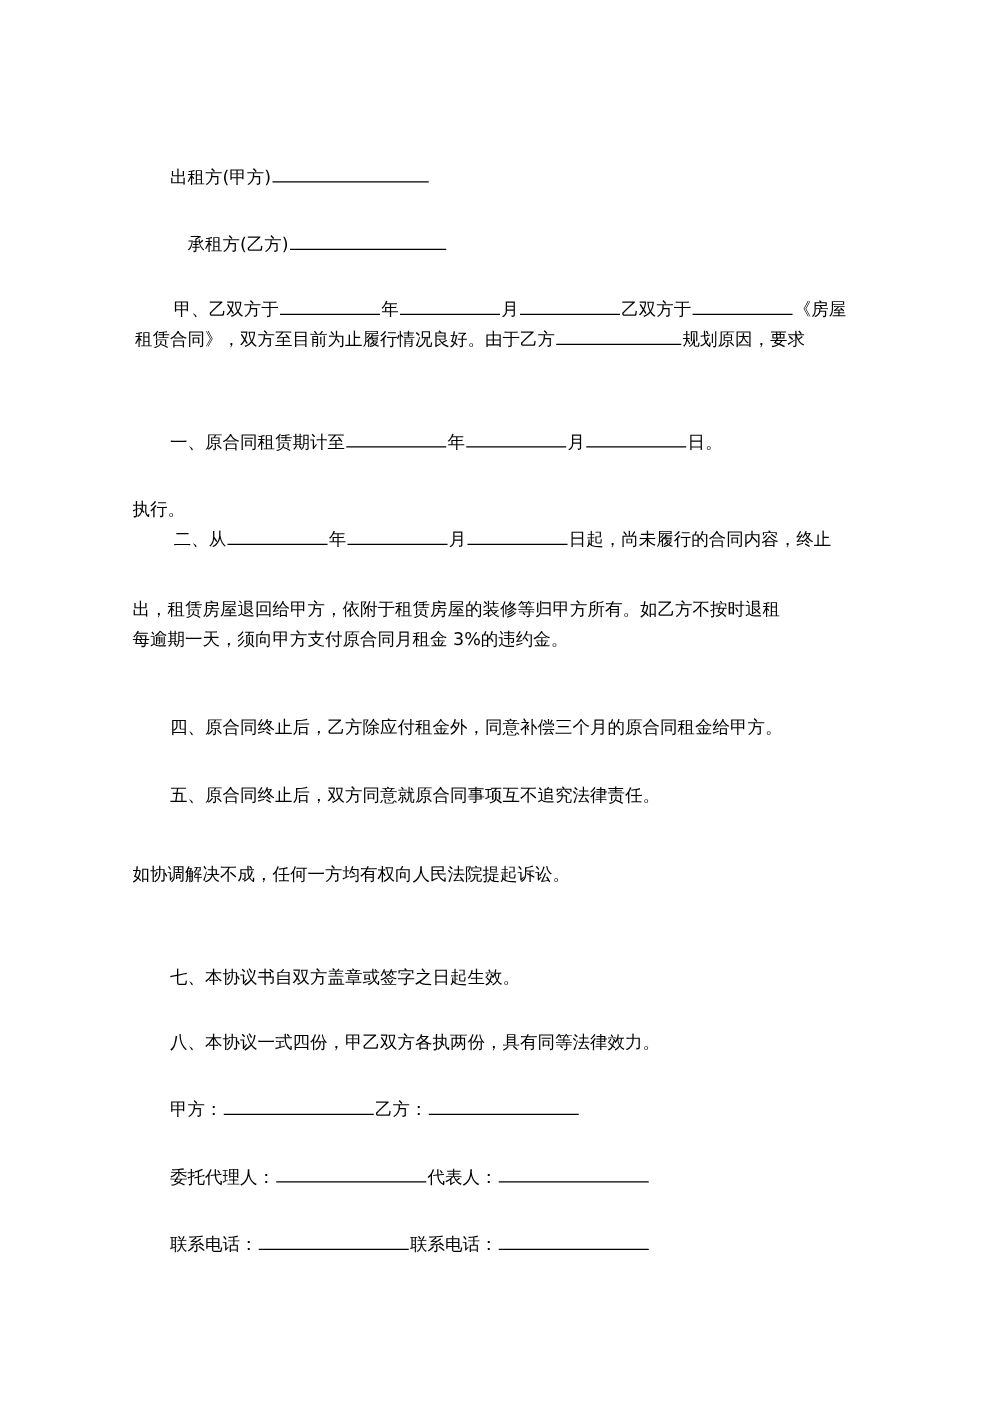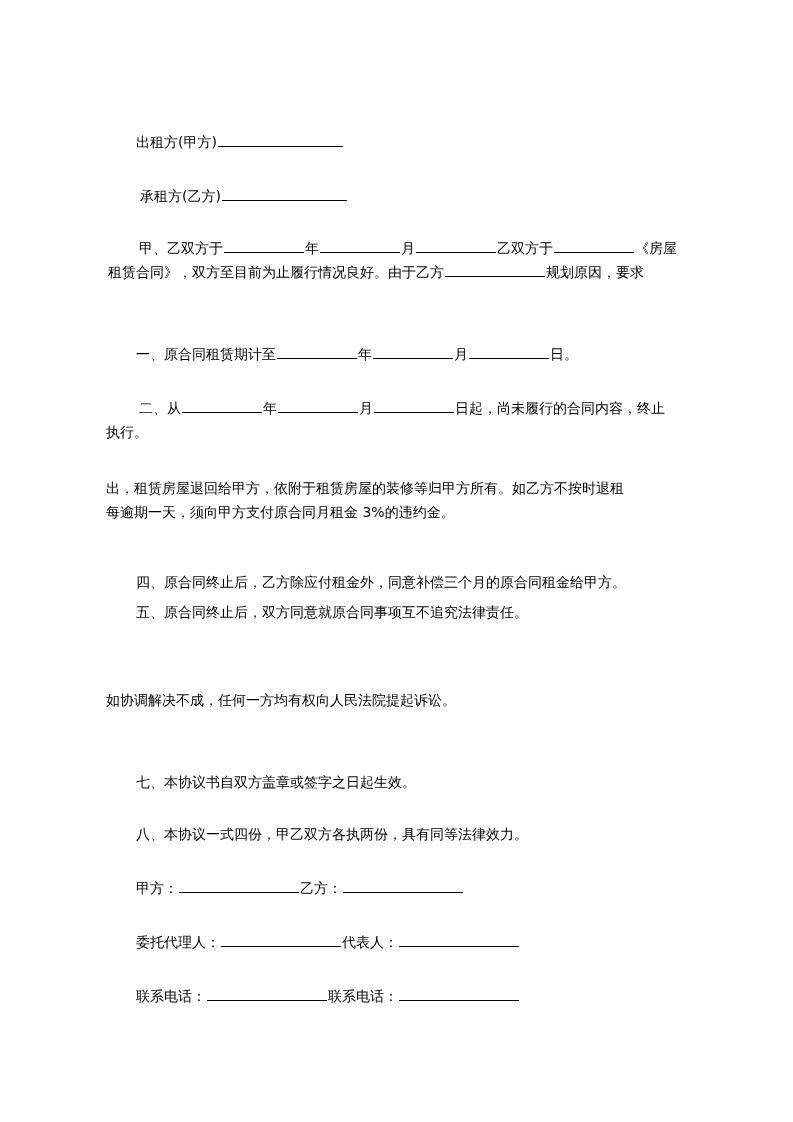--- a/index.html
+++ b/index.html
@@ -20,62 +20,62 @@
 <div class="page">
 
   <div class="para" style="top:130px">
     <span class="line">
       <span style="margin-left:30px">出租方(甲方)</span><span class="blank b125"></span>
     </span>
   </div>
 
   <div class="para" style="top:184px">
     <span class="line">
-      <span style="margin-left:34px">承租方(乙方)</span><span class="blank b125"></span>
+      <span style="margin-left:44px">承租方(乙方)</span><span class="blank b125"></span>
     </span>
   </div>
 
   <div class="para" style="top:236px">
     <span class="line">
       <span style="margin-left:33px">甲、乙双方于</span><span class="blank b80"></span><span>年</span><span class="blank b80"></span><span>月</span><span class="blank b80"></span><span>乙双方于</span><span class="blank b80"></span><span>《房屋</span>
     </span>
     <span class="line">
       <span style="margin-left:2px">租赁合同》，双方至目前为止履行情况良好。由于乙方</span><span class="blank b100"></span><span>规划原因，要求</span>
     </span>
   </div>
 
   <div class="para" style="top:342px">
     <span class="line">
       <span style="margin-left:30px">一、原合同租赁期计至</span><span class="blank b80"></span><span>年</span><span class="blank b80"></span><span>月</span><span class="blank b80"></span><span>日。</span>
     </span>
   </div>
 
   <div class="para" style="top:396px">
     <span class="line">
-      <span style="margin-left:33px">二、从</span><span class="blank b80"></span><span>年</span><span class="blank b80"></span><span>月</span><span class="blank b80"></span><span>日起，尚未履行的合同内容，终止</span>
+      <span>执行。</span>
     </span>
     <span class="line">
-      <span>执行。</span>
+      <span style="margin-left:33px">二、从</span><span class="blank b80"></span><span>年</span><span class="blank b80"></span><span>月</span><span class="blank b80"></span><span>日起，尚未履行的合同内容，终止</span>
     </span>
   </div>
 
   <div class="para" style="top:476px">
     <span class="line">
       <span style="margin-left:0">出，租赁房屋退回给甲方，依附于租赁房屋的装修等归甲方所有。如乙方不按时退租</span>
     </span>
     <span class="line">
       <span>每逾期一天，须向甲方支付原合同月租金 3%的违约金。</span>
     </span>
   </div>
 
   <div class="para" style="top:570px">
     <span class="line"><span style="margin-left:30px">四、原合同终止后，乙方除应付租金外，同意补偿三个月的原合同租金给甲方。</span></span>
   </div>
 
-  <div class="para" style="top:600px">
+  <div class="para" style="top:625px">
     <span class="line"><span style="margin-left:30px">五、原合同终止后，双方同意就原合同事项互不追究法律责任。</span></span>
   </div>
 
   <div class="para" style="top:688px">
     <span class="line"><span>如协调解决不成，任何一方均有权向人民法院提起诉讼。</span></span>
   </div>
 
   <div class="para" style="top:770px">
     <span class="line"><span style="margin-left:30px">七、本协议书自双方盖章或签字之日起生效。</span></span>
   </div>

